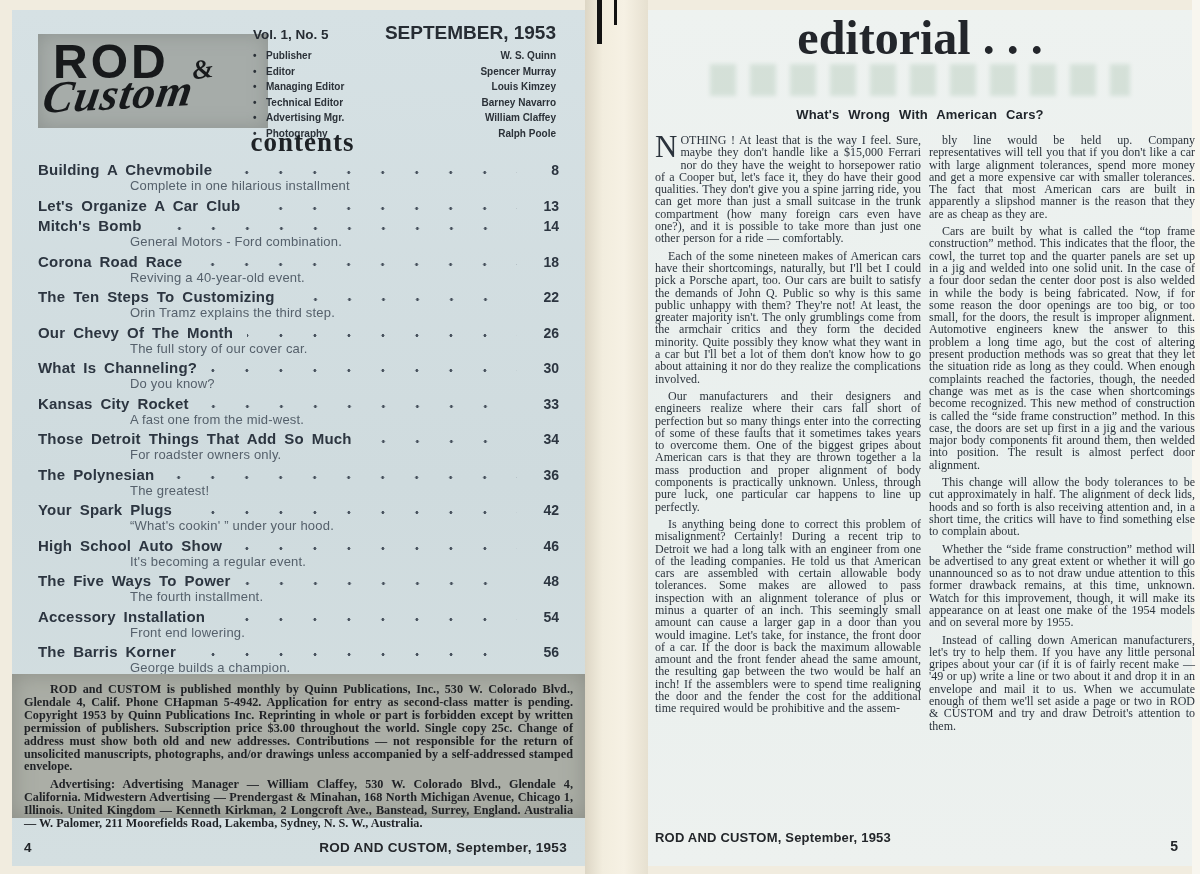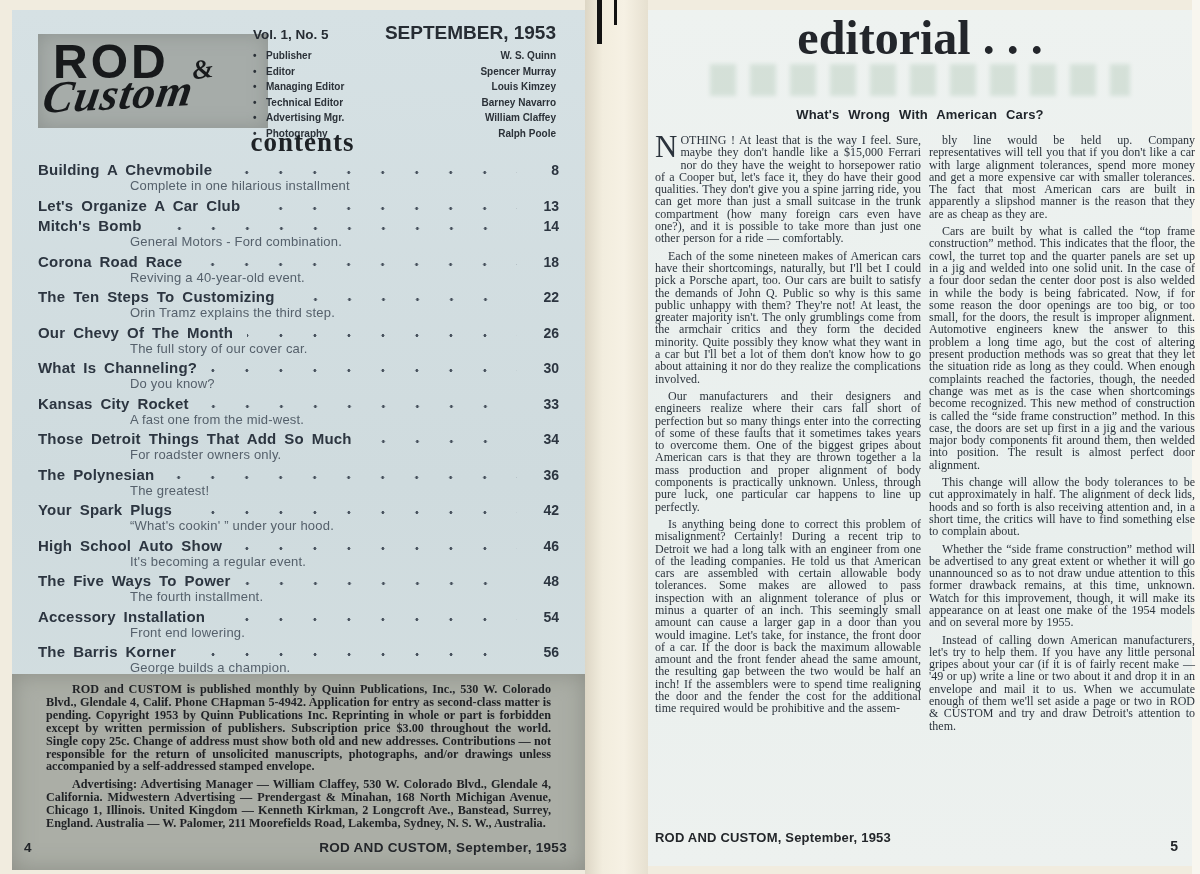--- a/index.html
+++ b/index.html
@@ -40,22 +40,22 @@
   .toc-entry{margin-bottom:3.5px;}
   .toc-row{display:flex;align-items:baseline;}
   .toc-title{font-weight:700;font-size:15px;letter-spacing:.2px;word-spacing:3.5px;color:#2c3540;white-space:nowrap;}
   .toc-leader{flex:1;height:5px;margin:0 10px 3px 14px;align-self:flex-end;
     background-image:radial-gradient(circle at 2px 2.5px,#46505c 1.3px,transparent 1.7px);
     background-size:34px 5px;background-repeat:repeat-x;background-position:right bottom;}
   .toc-page{width:32px;text-align:right;font-weight:700;font-size:14px;color:#2c3540;}
   .toc-sub{margin:0 0 0 92px;font-size:13px;line-height:15px;color:#55606b;letter-spacing:.2px;}
   .toc-sub:empty{display:none;}
 
-  .pub-box{position:absolute;left:0;top:664px;width:573px;height:196px;background:#abaea6;
-    box-shadow:inset 0 0 22px rgba(110,112,104,.5);padding:9px 34px 0;box-sizing:border-box;}
+  .pub-box{position:absolute;left:0;top:664px;width:573px;height:144px;background:#abaea6;
+    box-shadow:inset 0 0 22px rgba(110,112,104,.5);padding:9px 12px 0;box-sizing:border-box;}
   .pub-box p{font-family:"Liberation Serif",serif;font-weight:700;font-size:12.2px;line-height:12.9px;
     text-align:justify;color:#1f2125;text-indent:26px;margin:0;}
   .pub-box p + p{margin-top:5px;}
 
   .pg-num-left{position:absolute;left:12px;top:830px;font-weight:700;font-size:13.5px;color:#23262a;}
   .footer-left-page{position:absolute;right:18px;top:830px;font-weight:700;font-size:13.5px;
     letter-spacing:.3px;color:#23262a;}
 
   
   .page-right{position:absolute;left:648px;top:10px;width:544px;height:856px;

